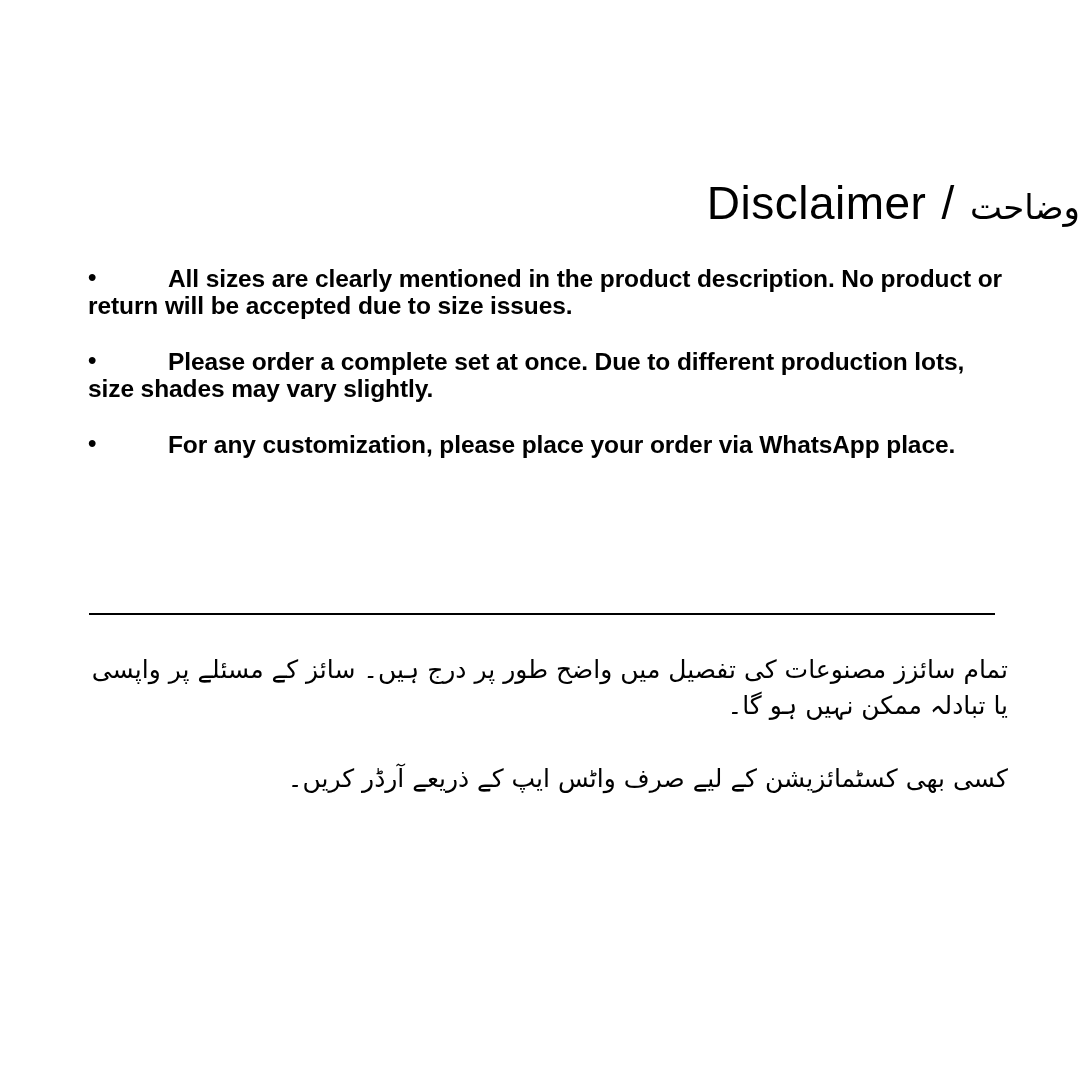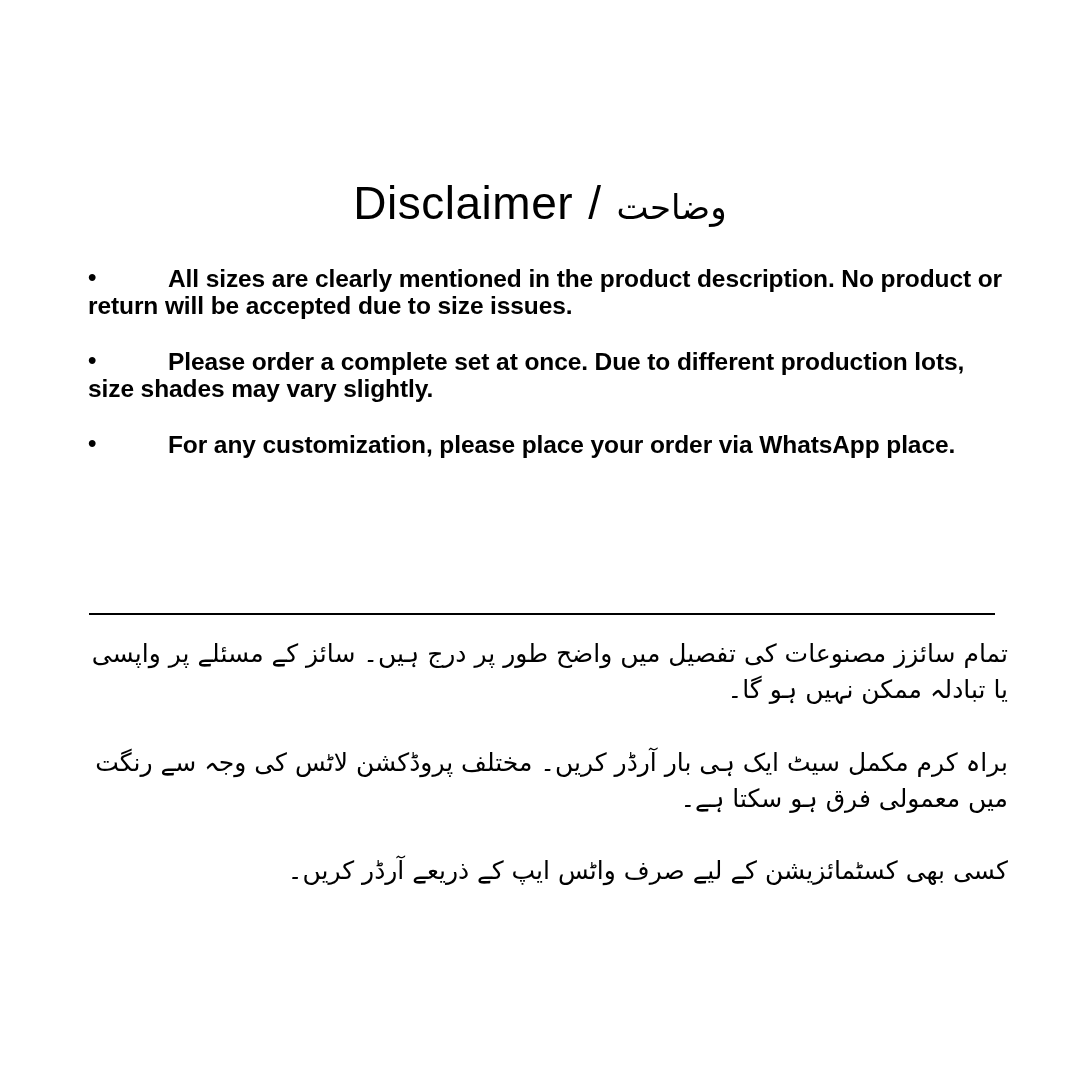--- a/index.html
+++ b/index.html
@@ -18,21 +18,21 @@
     position: relative;
     width: 1080px;
     height: 1080px;
     box-sizing: border-box;
   }
   .title-wrap {
     position: absolute;
     top: 178px;
     left: 0;
     width: 1080px;
-    text-align: center;
+    text-align: right;
   }
   .title {
     display: inline-block;
     font-size: 46px;
     font-weight: 400;
     letter-spacing: 0.5px;
     line-height: 1.1;
     white-space: nowrap;
     font-family: "DejaVu Sans", sans-serif;
   }
@@ -84,21 +84,21 @@
     position: absolute;
     left: 89px;
     top: 613px;
     width: 906px;
     height: 2px;
     background: #000;
   }
 
   .ur-block {
     position: absolute;
-    top: 636px;
+    top: 652px;
     left: 78px;
     width: 930px;
     direction: rtl;
     text-align: right;
     font-family: "DejaVu Sans", sans-serif;
   }
   .ur-line {
     font-size: 25px;
     line-height: 1.45;
     font-weight: 400;
@@ -143,17 +143,16 @@
       <span class="dot">•</span>
       <span class="txt">For any customization, please place your order via WhatsApp place.</span>
     </div>
 
   </div>
 
   <div class="divider"></div>
 
   <div class="ur-block">
     <div class="ur-line">تمام سائزز مصنوعات کی تفصیل میں واضح طور پر درج ہیں۔ سائز کے مسئلے پر واپسی یا تبادلہ ممکن نہیں ہو گا۔</div>
-    <div class="ur-line">براہ کرم مکمل سیٹ ایک ہی بار آرڈر کریں۔ مختلف پروڈکشن لاٹس کی وجہ سے رنگت میں معمولی فرق ہو سکتا ہے۔</div>
     <div class="ur-line last">کسی بھی کسٹمائزیشن کے لیے صرف واٹس ایپ کے ذریعے آرڈر کریں۔</div>
   </div>
 
 </div>
 
 </body></html>

